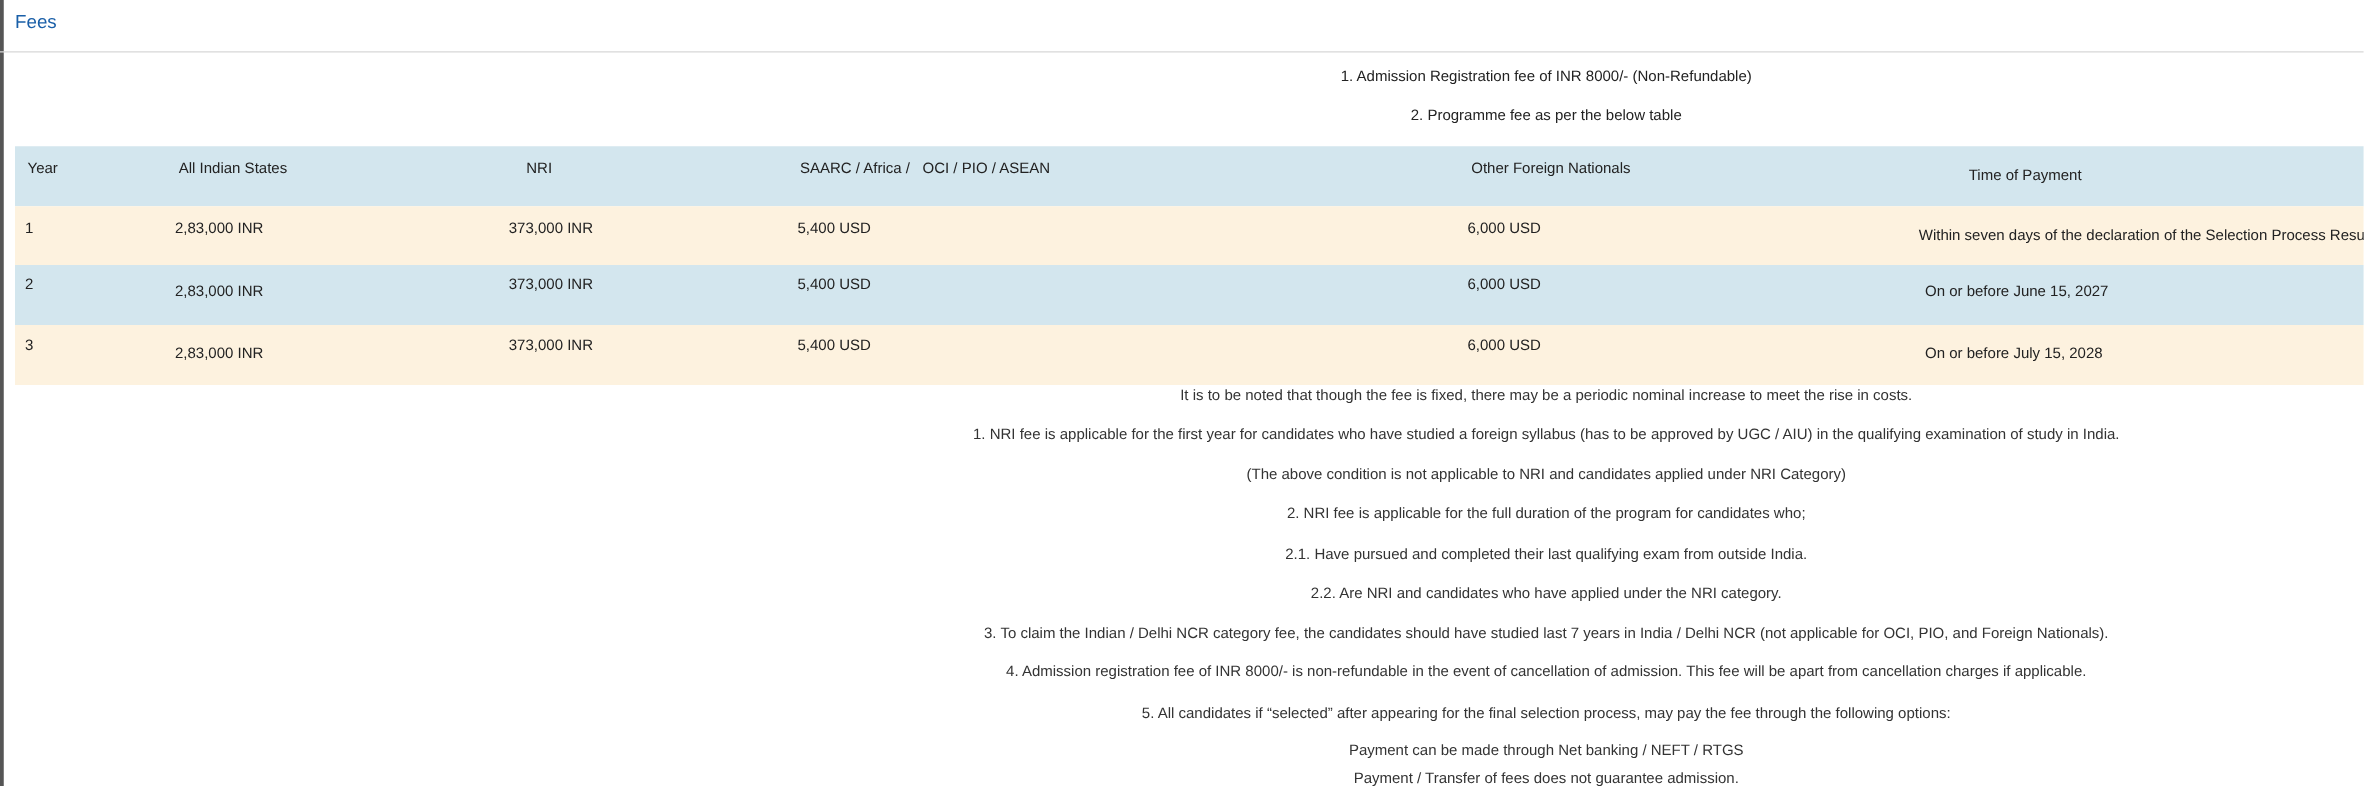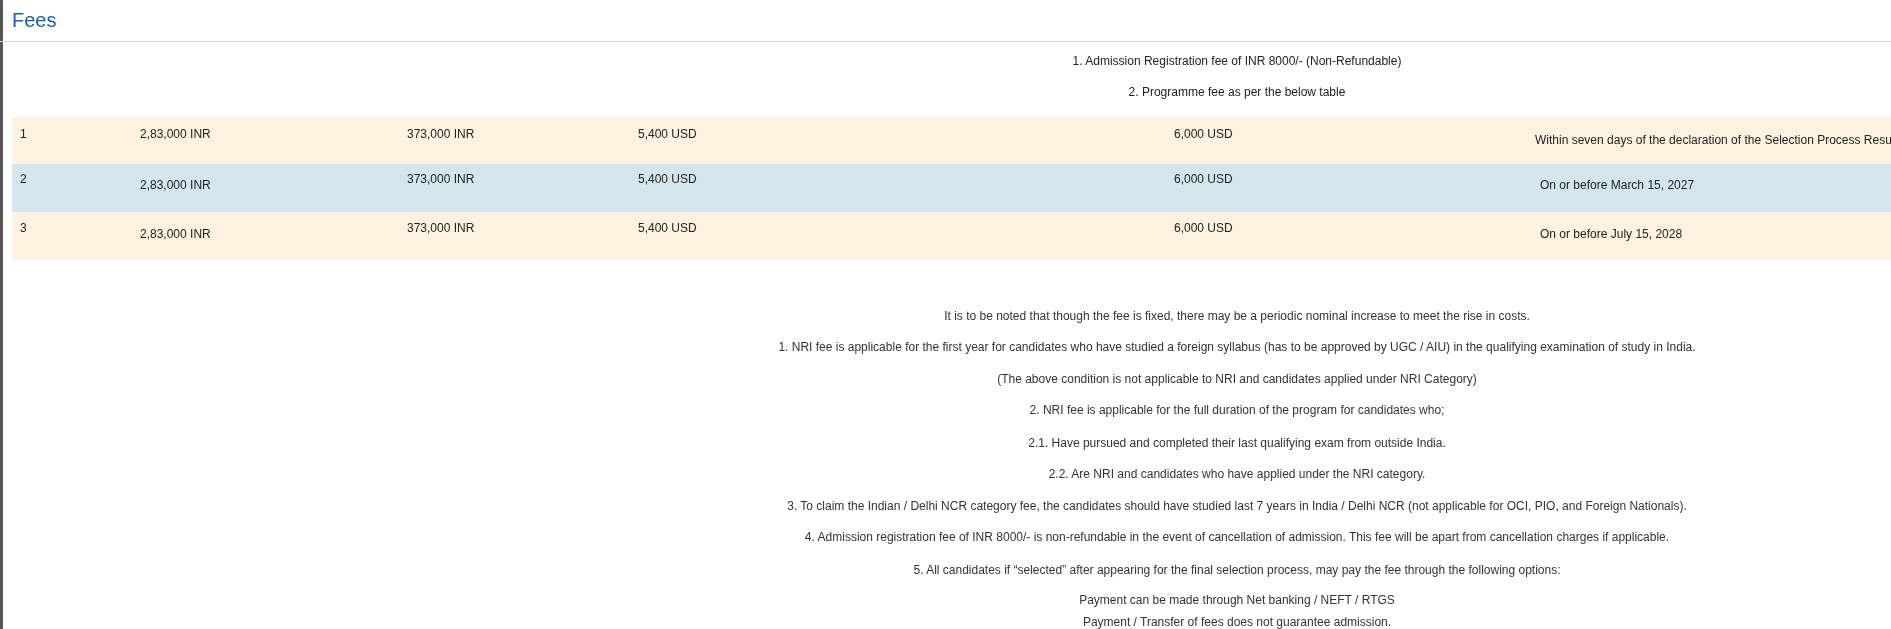--- a/index.html
+++ b/index.html
@@ -13,21 +13,21 @@
   .left-edge {
     position: absolute; left: 0; top: 0; width: 3px; height: 629px;
     background: #555;
   }
   .header {
     position: absolute; left: 0; top: 0; width: 1891px; height: 41px;
     border-bottom: 1px solid #d8d8d8;
   }
   .header .title {
     position: absolute; left: 12px; top: 9px;
-    font-size: 20px; color: #1a5fa8;
+    font-size: 15px; color: #1a5fa8;
   }
   .intro {
     position: absolute; left: 0; width: 2474px; text-align: center;
     font-size: 12px; color: #222;
   }
   .fee-table {
     position: absolute; left: 12px; top: 117px; width: 1879px;
   }
   .row { position: relative; width: 100%; }
   .row.head { height: 48px; background: #d3e6ee; }
@@ -42,37 +42,45 @@
 <div class="left-edge"></div>
 
 <div class="header">
   <span class="title">Fees</span>
 </div>
 
 <div class="intro" style="top:54px;">1. Admission Registration fee of INR 8000/- (Non-Refundable)</div>
 <div class="intro" style="top:85px;">2. Programme fee as per the below table</div>
 
 <div class="fee-table">
+  <div class="row head">
+    <span class="cell" style="left:10px; top:10px;">Year</span>
+    <span class="cell" style="left:131px; top:10px;">All Indian States</span>
+    <span class="cell" style="left:409px; top:10px;">NRI</span>
+    <span class="cell" style="left:628px; top:10px; white-space:pre;">SAARC / Africa /   OCI / PIO / ASEAN</span>
+    <span class="cell" style="left:1165px; top:10px;">Other Foreign Nationals</span>
+    <span class="cell" style="left:1563px; top:16px;">Time of Payment</span>
+  </div>
 
   <div class="row odd">
     <span class="cell" style="left:8px; top:10px;">1</span>
     <span class="cell" style="left:128px; top:10px;">2,83,000 INR</span>
     <span class="cell" style="left:395px; top:10px;">373,000 INR</span>
     <span class="cell" style="left:626px; top:10px;">5,400 USD</span>
     <span class="cell" style="left:1162px; top:10px;">6,000 USD</span>
     <span class="cell" style="left:1523px; top:16px;">Within seven days of the declaration of the Selection Process Result</span>
   </div>
 
   <div class="row even">
     <span class="cell" style="left:8px; top:8px;">2</span>
     <span class="cell" style="left:128px; top:14px;">2,83,000 INR</span>
     <span class="cell" style="left:395px; top:8px;">373,000 INR</span>
     <span class="cell" style="left:626px; top:8px;">5,400 USD</span>
     <span class="cell" style="left:1162px; top:8px;">6,000 USD</span>
-    <span class="cell" style="left:1528px; top:14px;">On or before March 15, 2027</span>
+    <span class="cell" style="left:1528px; top:14px;">On or before June 15, 2027</span>
   </div>
 
   <div class="row odd" style="height:48px;">
     <span class="cell" style="left:8px; top:9px;">3</span>
     <span class="cell" style="left:128px; top:15px;">2,83,000 INR</span>
     <span class="cell" style="left:395px; top:9px;">373,000 INR</span>
     <span class="cell" style="left:626px; top:9px;">5,400 USD</span>
     <span class="cell" style="left:1162px; top:9px;">6,000 USD</span>
     <span class="cell" style="left:1528px; top:15px;">On or before July 15, 2028</span>
   </div>

